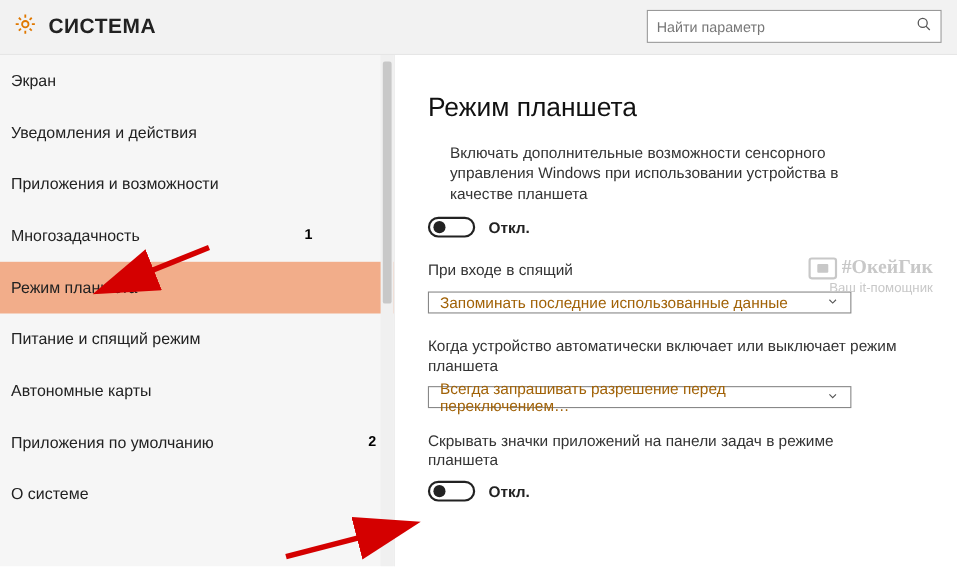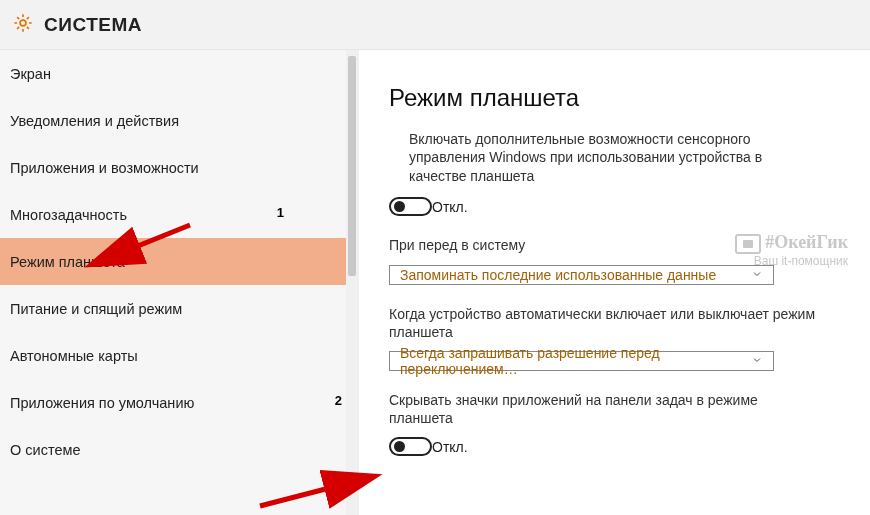--- a/index.html
+++ b/index.html
@@ -87,21 +87,21 @@
 
   .content {
     flex: 1;
     padding: 34px 30px 20px 30px;
     overflow: hidden;
     position: relative;
   }
   .content h1 { font-size: 24px; font-weight: 400; color: #111; margin-bottom: 18px; }
   .desc { font-size: 14px; color: #333; line-height: 1.32; margin-bottom: 12px; max-width: 380px; margin-left: 20px; }
   .label { font-size: 14px; color: #333; margin-bottom: 10px; margin-top: 20px; max-width: 430px; line-height:1.3;}
-  .toggle-row { display: flex; align-items: center; margin-bottom: 6px; }
+  .toggle-row { display: flex; align-items: center; gap: 12px; margin-bottom: 6px; font-weight: bold; }
   .toggle {
     width: 43px;
     height: 19px;
     border: 2px solid #222;
     border-radius: 19px;
     background: #fff;
     position: relative;
     cursor: pointer;
   }
   .toggle .knob {
@@ -167,20 +167,29 @@
 <body>
 
 <div class="header">
   <span class="gear">
     <svg width="22" height="22" viewBox="0 0 24 24" fill="none" stroke="currentColor" stroke-width="1.8">
       <circle cx="12" cy="12" r="3.2"></circle>
       <path d="M12 2.5v3M12 18.5v3M21.5 12h-3M5.5 12h-3M18.4 5.6l-2.1 2.1M7.7 16.3l-2.1 2.1M18.4 18.4l-2.1-2.1M7.7 7.7 5.6 5.6"></path>
     </svg>
   </span>
   <span class="title">СИСТЕМА</span>
+  <div class="search">
+    <input type="text" placeholder="Найти параметр" style="">
+    <span class="sicon">
+      <svg width="14" height="14" viewBox="0 0 24 24" fill="none" stroke="currentColor" stroke-width="2">
+        <circle cx="10" cy="10" r="7"></circle>
+          <line x1="21" y1="21" x2="15" y2="15"></line>
+      </svg>
+    </span>
+  </div>
 </div>
 
 <div class="body">
   <div class="sidebar">
     <div class="sitem">
         <span>Экран</span>
       </div>
     <div class="sitem">
         <span>Уведомления и действия</span>
       </div>
@@ -216,21 +225,21 @@
     <h1>Режим планшета</h1>
     <div class="desc">Включать дополнительные возможности сенсорного управления Windows при использовании устройства в качестве планшета</div>
 
     <div class="toggle-row">
       <div class="toggle">
           <div class="knob"></div>
         </div>
       <span class="toggle-label">Откл.</span>
     </div>
 
-    <div class="label">При перед в систему</div>
+    <div class="label">При входе в спящий</div>
     <div class="dropdown">
       <span>Запоминать последние использованные данные</span>
       <span class="chev">
         <svg width="12" height="12" viewBox="0 0 24 24" fill="none" stroke="currentColor" stroke-width="2">
             <polyline points="6 9 12 15 18 9"></polyline>
           </svg>
       </span>
     </div>
 
     <div class="label">Когда устройство автоматически включает или выключает режим планшета</div>

